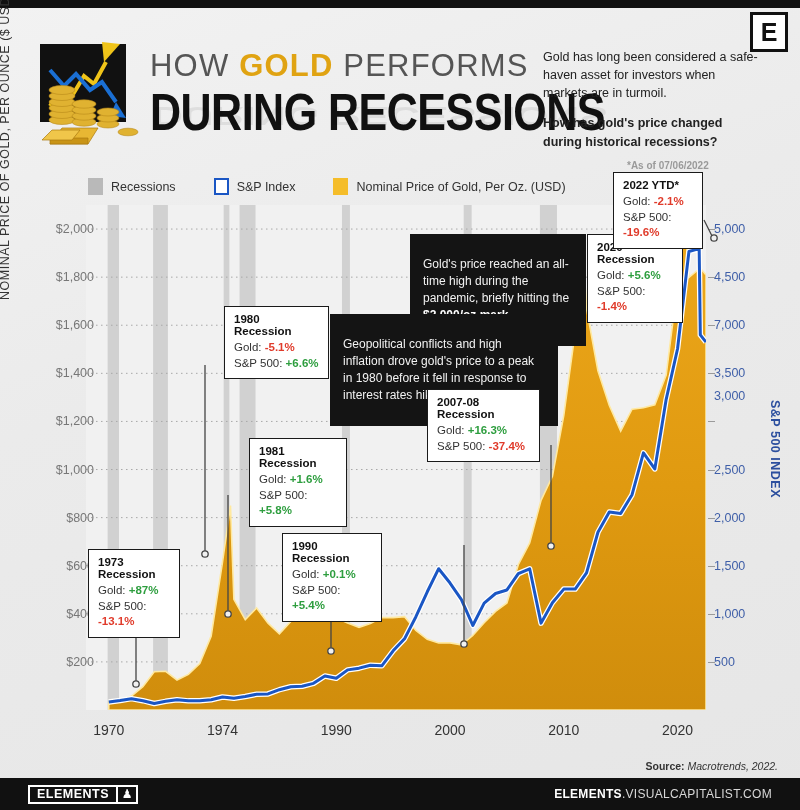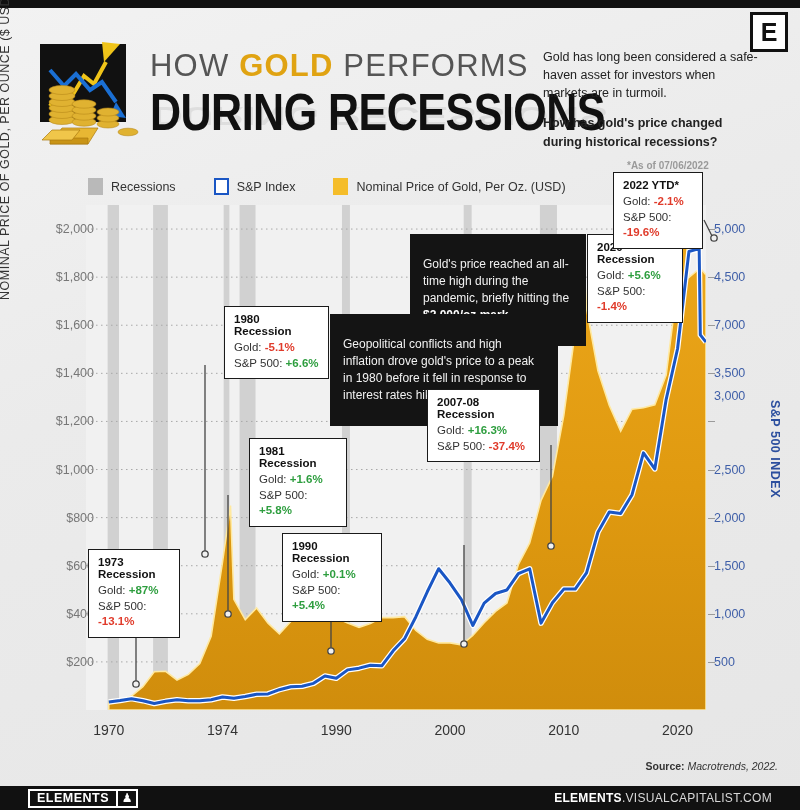--- a/index.html
+++ b/index.html
@@ -111,21 +111,21 @@
     position:absolute; font-size:10px; color:#9a9a9a; font-weight:bold;
   }
 
   
   .source {
     position:absolute; right:22px; top:760px; font-size:10.5px; color:#333;
   }
   .source b { font-weight:bold; }
   .source i { font-style:italic; }
   .footer {
-    position:absolute; left:0; bottom:0; width:800px; height:24px; background:#111;
+    position:absolute; left:0; bottom:0; width:800px; height:32px; background:#111;
     display:flex; align-items:center;
   }
   .brand {
     margin-left:28px; border:2px solid #fff; display:flex; align-items:stretch; height:19px;
   }
   .brand-text {
     color:#fff; font-weight:bold; font-size:12.5px; letter-spacing:.5px;
     padding:0 7px; display:flex; align-items:center;
   }
   .brand-mark {

